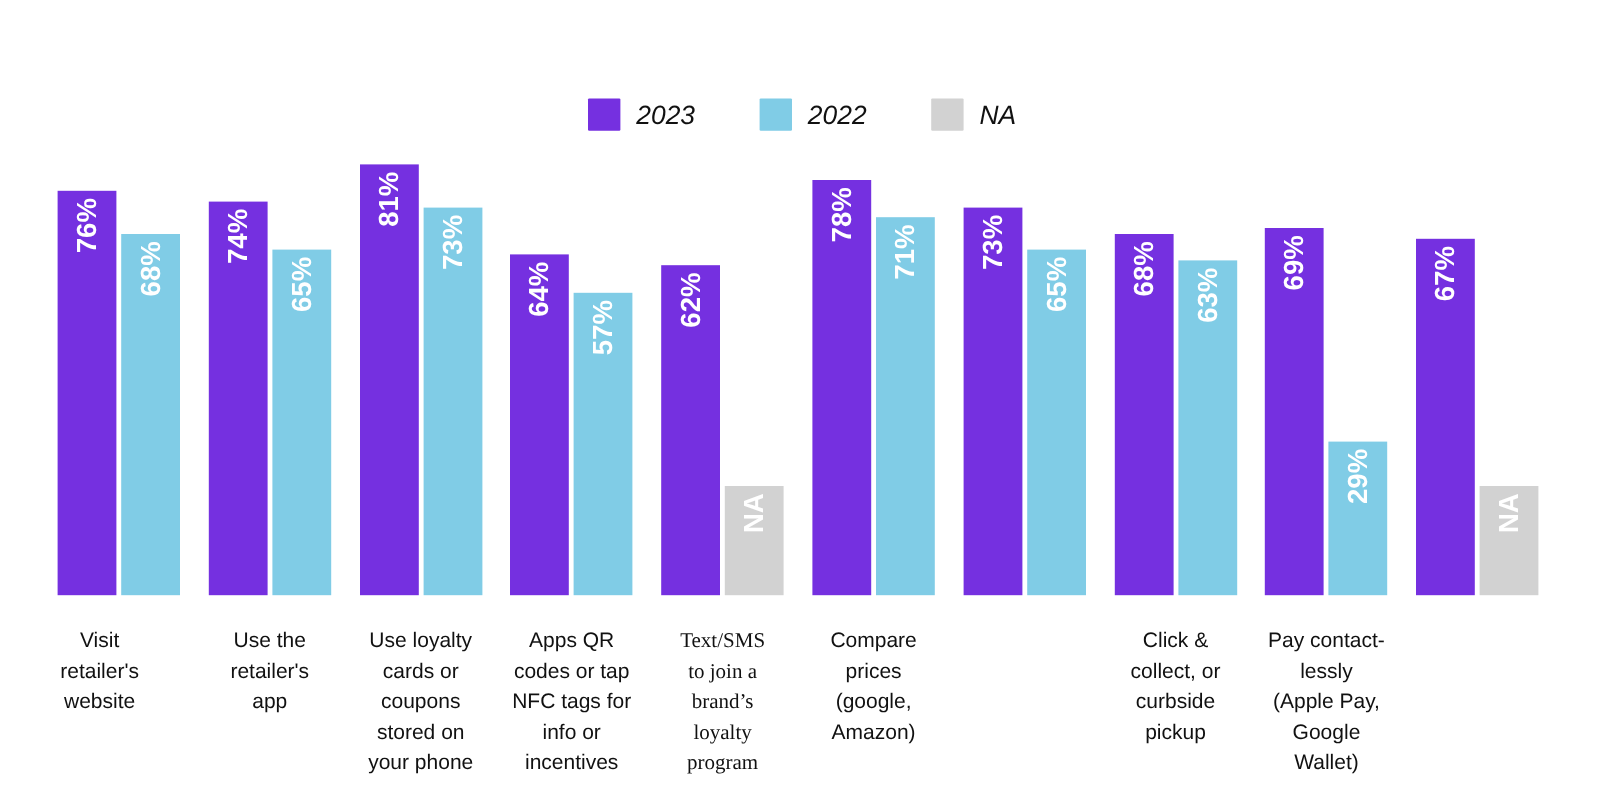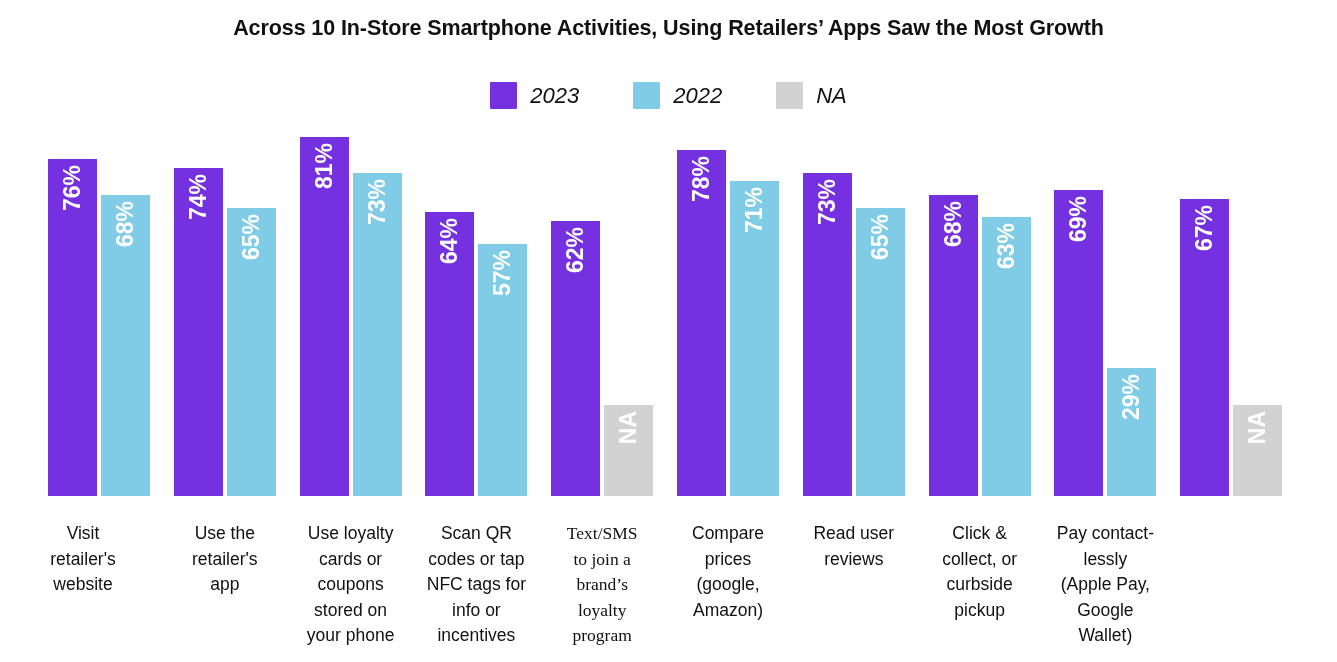--- a/index.html
+++ b/index.html
@@ -131,21 +131,20 @@
     color: #111111;
     text-align: center;
     width: 118px;
   }
 </style>
 </head>
 <body>
 
 <div class="chart-root">
 
-  <div class="chart-title">Across 10 In-Store Smartphone Activities, Using Retailers’ Apps Saw the Most Growth</div>
 
   <div class="legend" id="legend">
       <div class="legend-item">
         <span class="legend-swatch" style="background: rgb(117, 48, 224);"></span>
         <span class="legend-label">2023</span>
       </div>
       <div class="legend-item">
         <span class="legend-swatch" style="background: rgb(128, 204, 230);"></span>
         <span class="legend-label">2022</span>
       </div>
@@ -215,21 +214,21 @@
             <div class="bar-value-inner">64%</div>
           </div>
         </div>
         <div class="bar series-1" style="height: 252.51px; background: rgb(128, 204, 230);">
           <div class="bar-value-wrap">
             <div class="bar-value-inner">57%</div>
           </div>
         </div>
       </div>
       <div class="cat-label" style="left: 417.4px;">
-        <div>Scan QR</div>
+        <div>Apps QR</div>
         <div>codes or tap</div>
         <div>NFC tags for</div>
         <div>info or</div>
         <div>incentives</div>
       </div>
       <div class="group" style="left: 551.2px; width: 102px;">
         <div class="bar series-0" style="height: 274.66px; background: rgb(117, 48, 224);">
           <div class="bar-value-wrap">
             <div class="bar-value-inner">62%</div>
           </div>
@@ -270,24 +269,20 @@
           <div class="bar-value-wrap">
             <div class="bar-value-inner">73%</div>
           </div>
         </div>
         <div class="bar series-1" style="height: 287.95px; background: rgb(128, 204, 230);">
           <div class="bar-value-wrap">
             <div class="bar-value-inner">65%</div>
           </div>
         </div>
       </div>
-      <div class="cat-label" style="left: 794.8px;">
-        <div>Read user</div>
-        <div>reviews</div>
-      </div>
       <div class="group" style="left: 928.6px; width: 102px;">
         <div class="bar series-0" style="height: 301.24px; background: rgb(117, 48, 224);">
           <div class="bar-value-wrap">
             <div class="bar-value-inner">68%</div>
           </div>
         </div>
         <div class="bar series-1" style="height: 279.09px; background: rgb(128, 204, 230);">
           <div class="bar-value-wrap">
             <div class="bar-value-inner">63%</div>
           </div>

